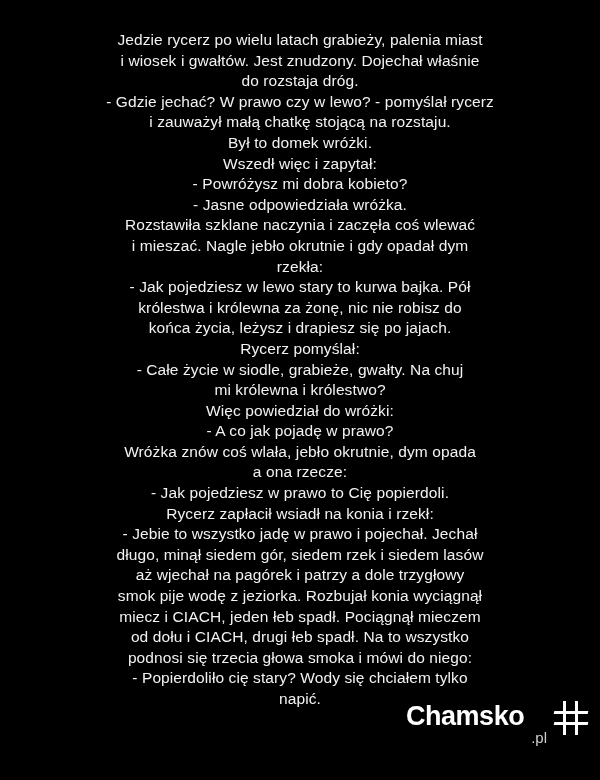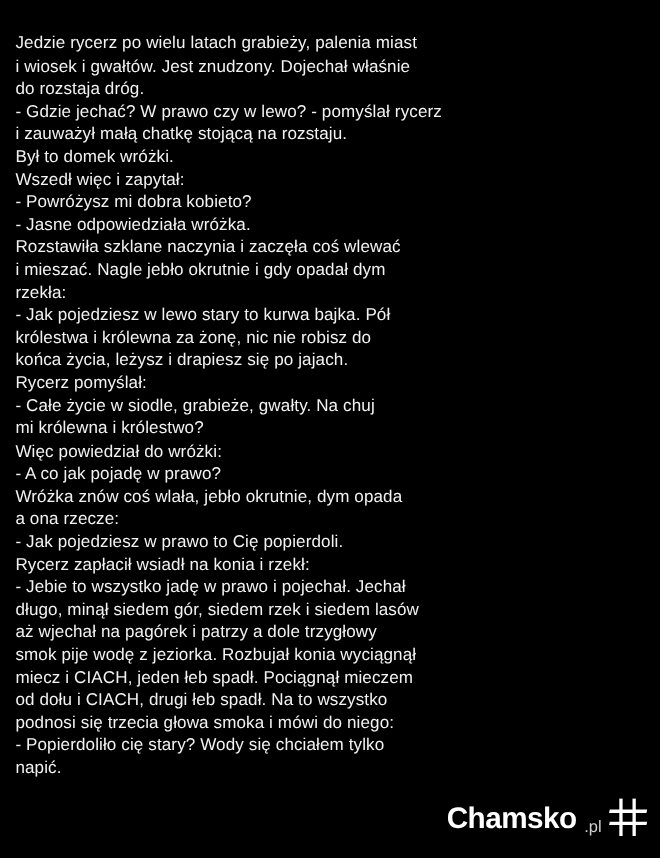--- a/index.html
+++ b/index.html
@@ -21,40 +21,40 @@
     position: relative;
     box-sizing: border-box;
   }
   .joke-body {
     position: absolute;
     top: 30px;
     left: 0;
     width: 600px;
     padding: 0 14px;
     box-sizing: border-box;
-    text-align: left;
+    text-align: center;
     font-size: 15.5px;
     line-height: 20.6px;
     color: #f2f2f2;
     white-space: pre-line;
     letter-spacing: 0.1px;
   }
   .footer {
     position: absolute;
     left: 0;
     bottom: 0;
     width: 600px;
     height: 74px;
   }
   .brand {
     position: absolute;
     right: 12px;
-    bottom: 20px;
+    bottom: 34px;
     display: flex;
-    align-items: flex-end;
+    align-items: flex-start;
     gap: 7px;
   }
   .brand-text {
     font-size: 27px;
     font-weight: bold;
     color: #ffffff;
     letter-spacing: -0.5px;
     font-family: "Liberation Sans", sans-serif;
   }
   .brand-suffix {

